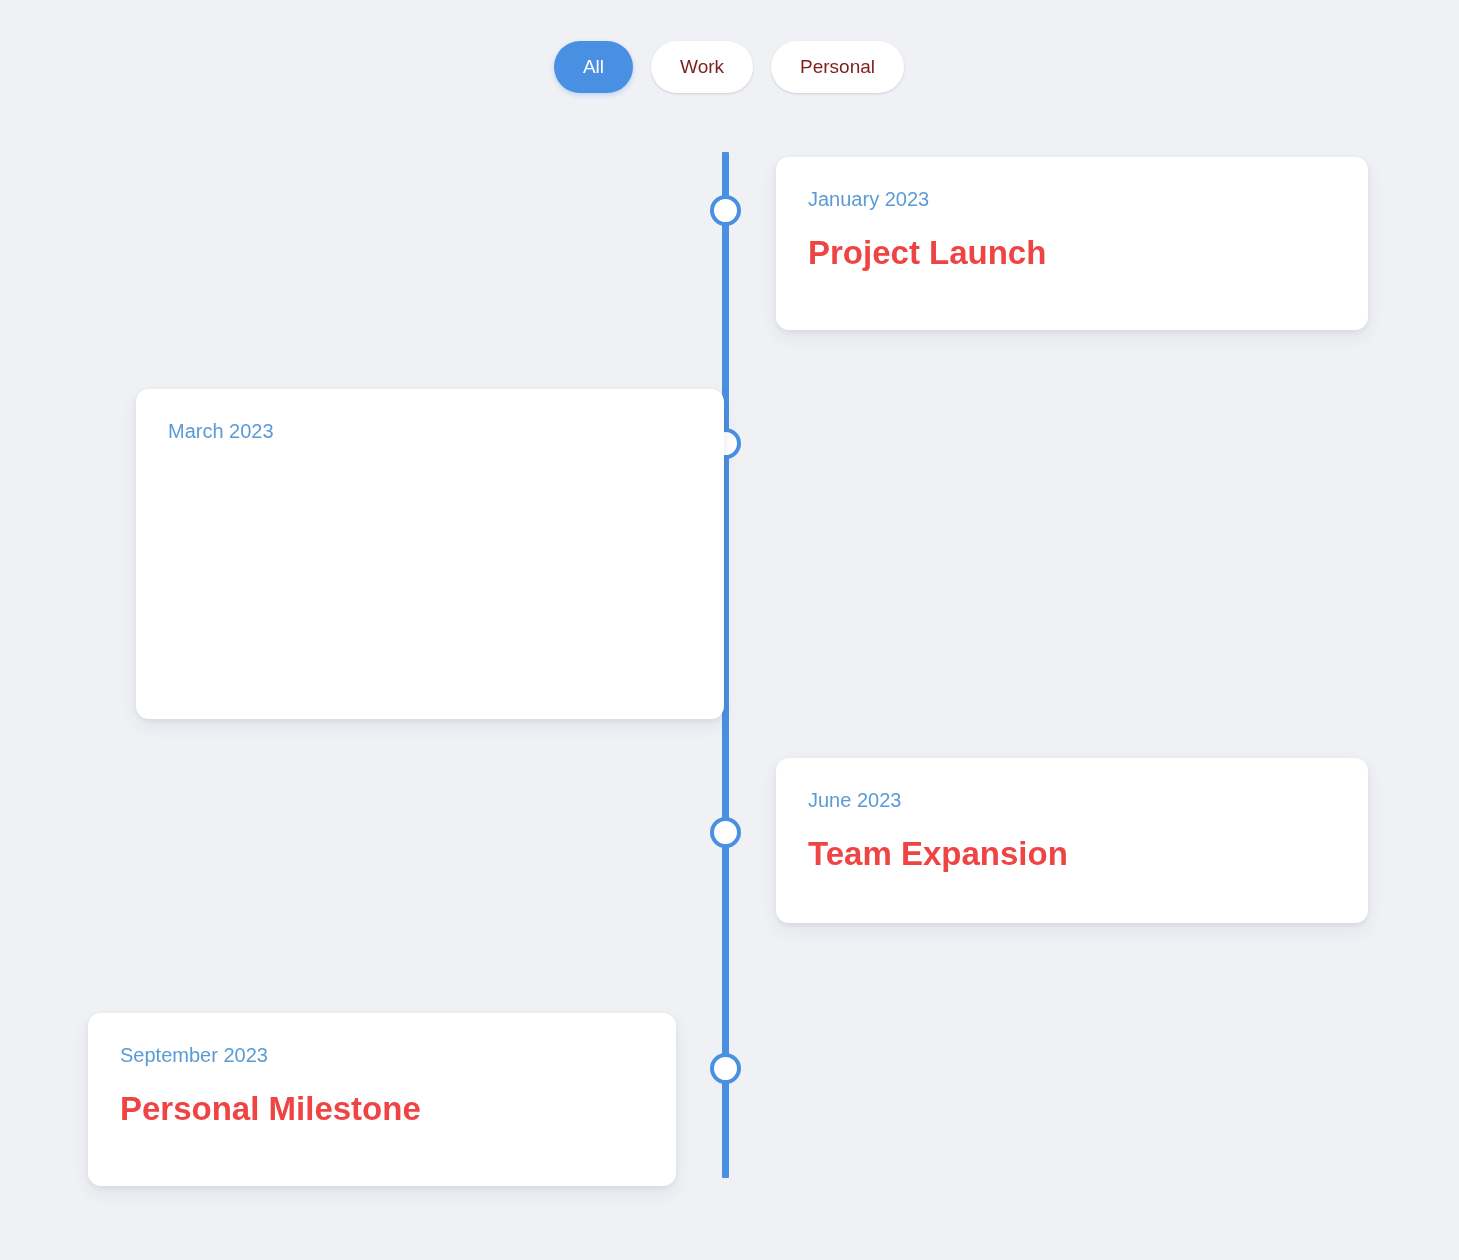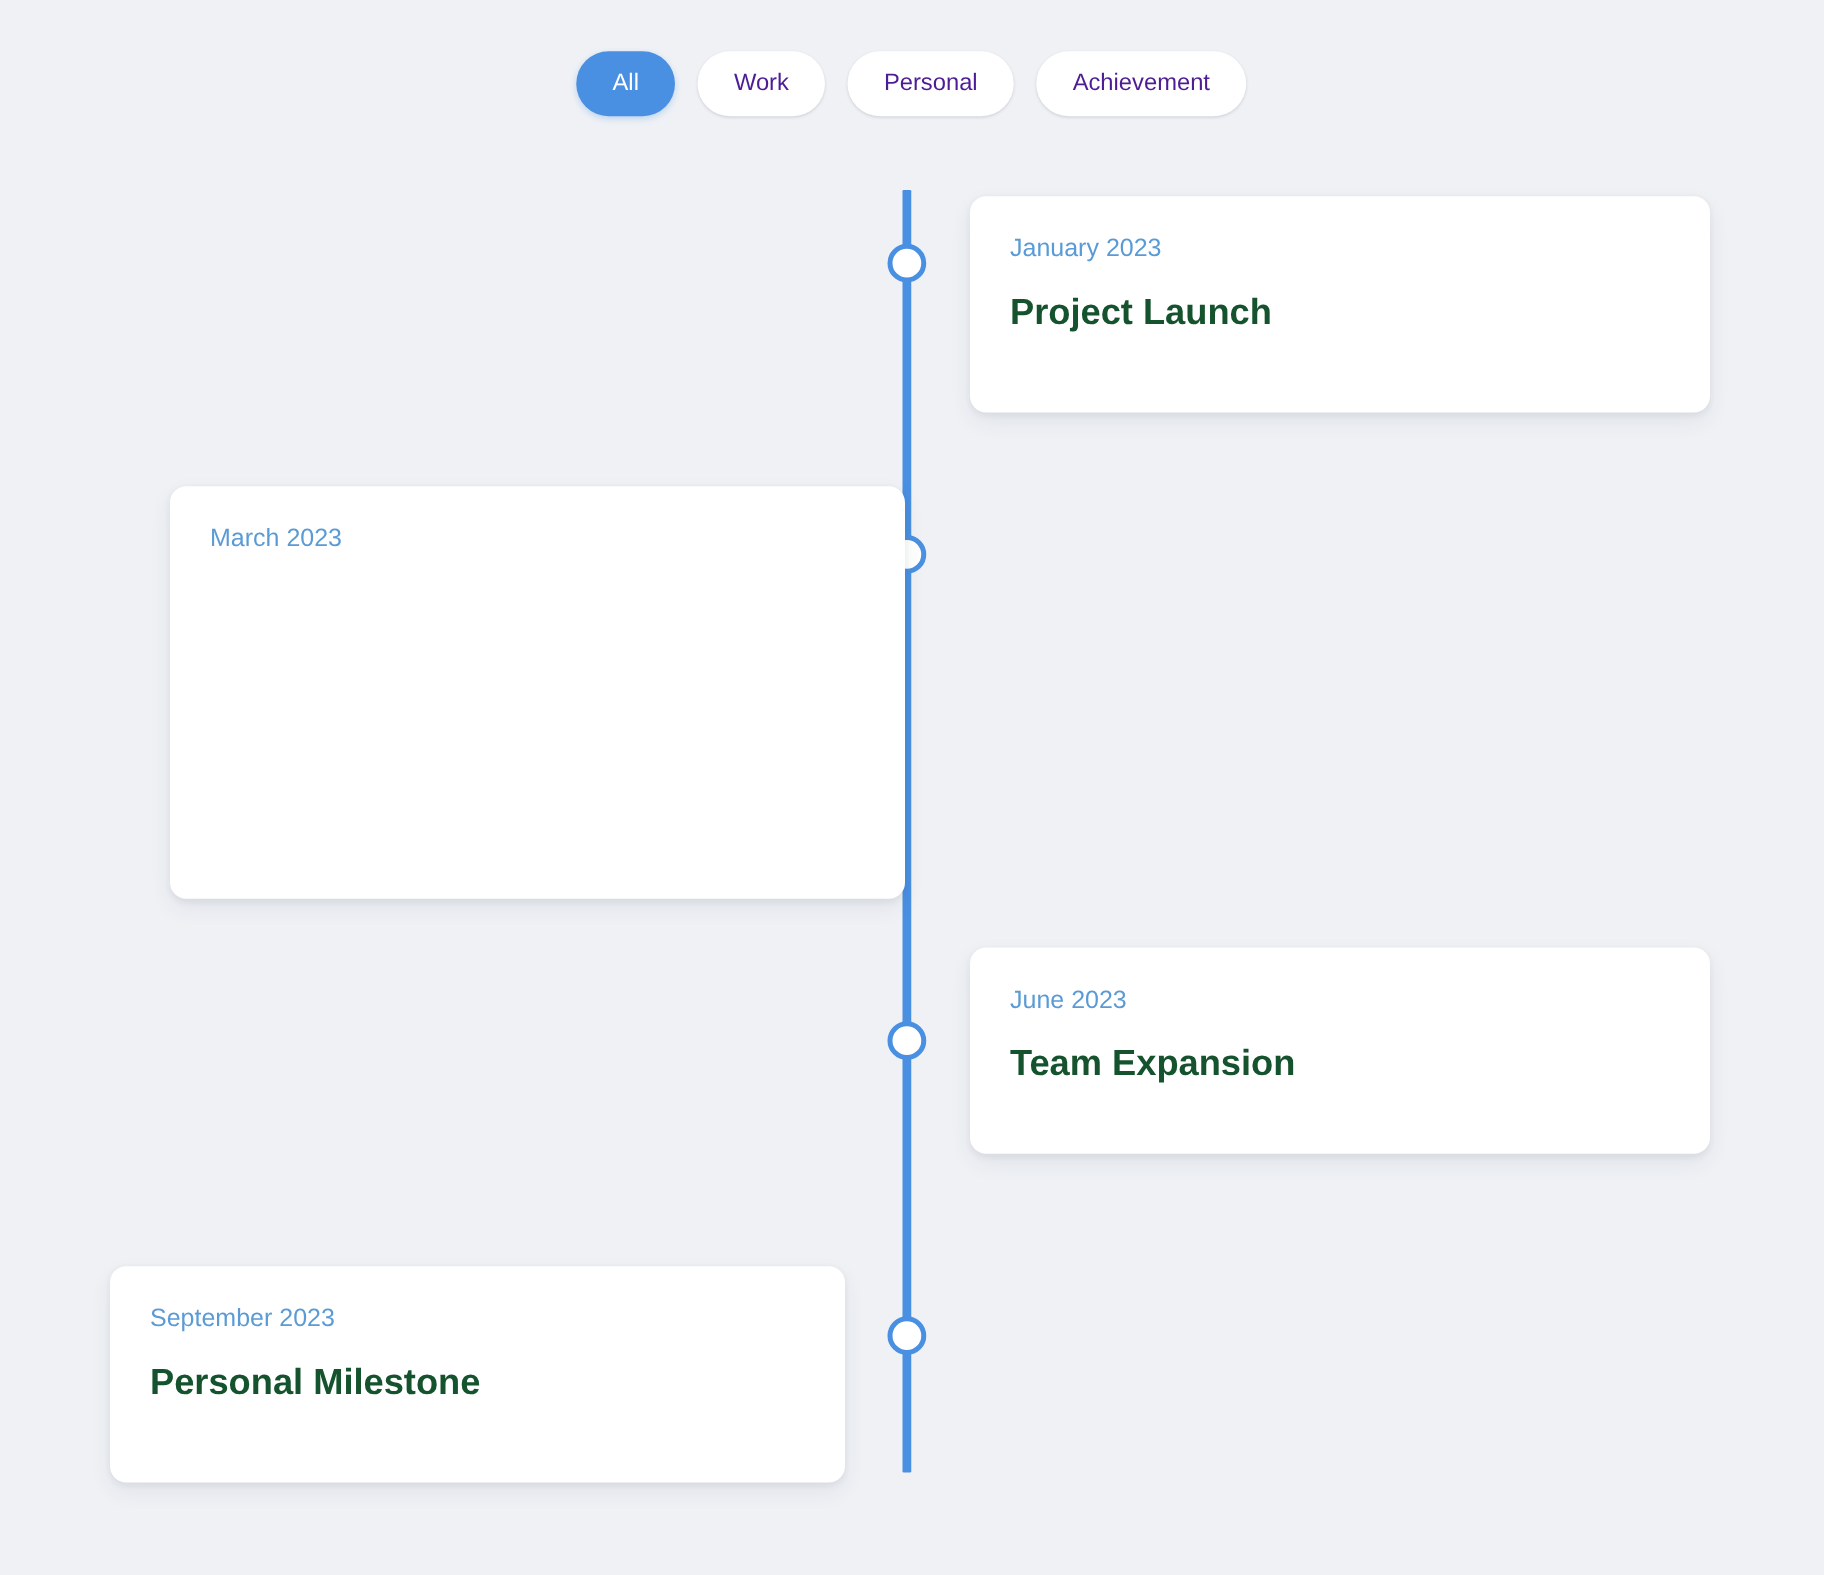--- a/index.html
+++ b/index.html
@@ -31,21 +31,21 @@
     align-items: center;
     gap: 18px;
   }
 
   .pill {
     height: 52px;
     padding: 0 29px;
     border: none;
     border-radius: 26px;
     background: #ffffff;
-    color: #4c1d95;
+    color: #7f1d1d;
     font-family: "Liberation Sans", sans-serif;
     font-size: 19px;
     line-height: 52px;
     cursor: pointer;
     white-space: nowrap;
     box-shadow: 0 1px 3px rgba(40,50,70,0.10), 0 1px 2px rgba(40,50,70,0.06);
     display: inline-flex;
     align-items: center;
     justify-content: center;
   }
@@ -104,22 +104,22 @@
   .tl-card.left  { left: 88px;  width: 588px; }
 
   .tl-date {
     color: #5b9bd5;
     font-size: 20px;
     line-height: 1.2;
     margin-bottom: 22px;
   }
 
   .tl-title {
-    color: #14532d;
-    font-size: 29px;
+    color: #ef4444;
+    font-size: 33px;
     font-weight: bold;
     line-height: 1.2;
   }
 
   .tl-desc {
     color: #636e72;
     font-size: 20px;
     line-height: 1.9;
     margin-top: 24px;
   }
@@ -145,21 +145,20 @@
 </style>
 </head>
 <body>
 
 <div class="page">
 
   <div class="filter-bar">
     <button class="pill active">All</button>
     <button class="pill">Work</button>
     <button class="pill">Personal</button>
-    <button class="pill">Achievement</button>
   </div>
 
   <div class="timeline">
 
     <div class="timeline-axis"></div>
 
     <div class="tl-item" id="item-0">
       <div class="tl-dot"></div>
       <div class="tl-card right">
         <div class="tl-date">January 2023</div>

